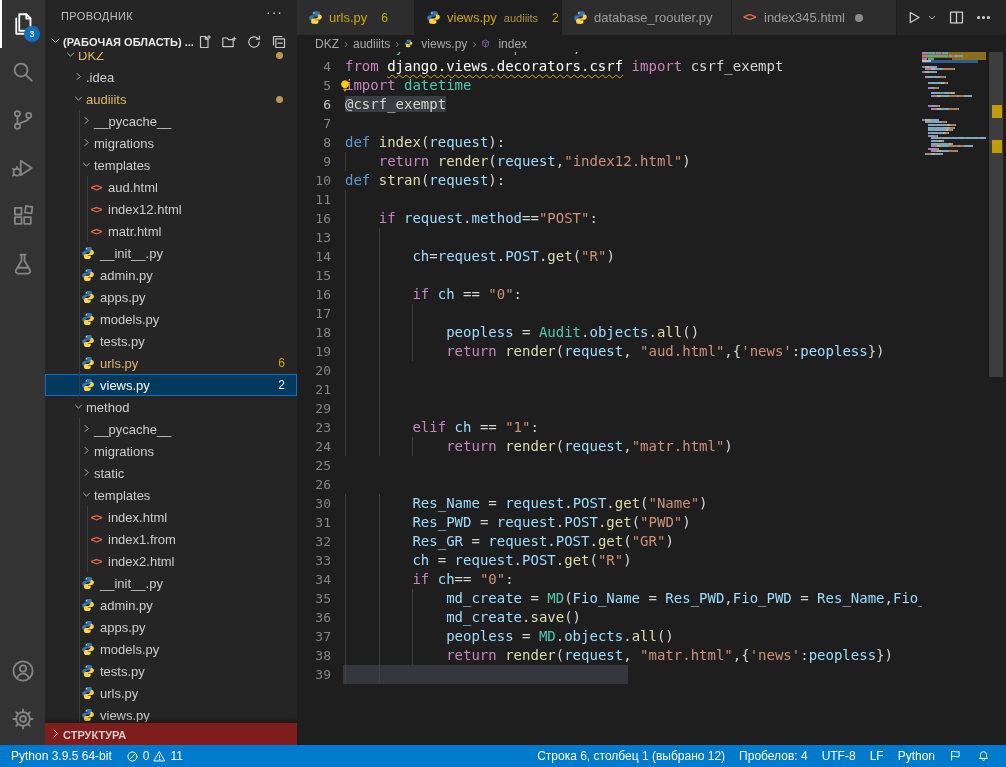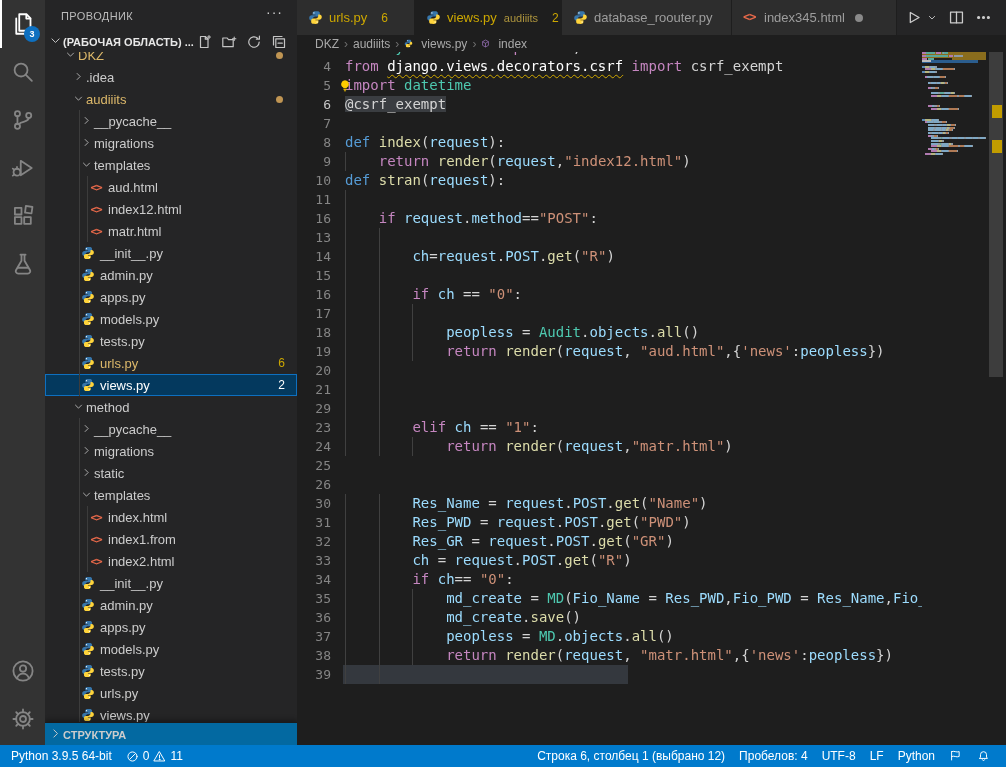--- a/index.html
+++ b/index.html
@@ -29,21 +29,21 @@
   .row.sel{background:#04395e;box-shadow:inset 0 0 0 1px #0e70c0;color:#ffffff}
   .row .chev{width:11px;margin-right:2px;color:#c5c5c5;flex:none}
   .row .chev svg{width:11px;height:11px}
   .row .ficon{width:14px;height:14px;margin-right:5px;flex:none;display:inline-flex;align-items:center;justify-content:center}
   .row .htmlglyph{color:#e8694a;font-weight:bold;font-size:11px;font-family:"DejaVu Sans Mono",monospace;letter-spacing:-1px}
   .row .gold{color:#dcb86a}
   .row .rbadge{margin-left:auto;margin-right:12px;font-size:12px;color:#cca700}
   .row.sel .rbadge{color:#ffffff}
   .row .rdot{margin-left:auto;margin-right:14px;width:7px;height:7px;border-radius:50%;background:#c09553}
   .tguide{position:absolute;width:1px;background:#3c3c3c;z-index:1}
-  #structure-bar{position:absolute;left:0;top:722px;width:100%;height:23px;background:#0369a1;z-index:3;display:flex;align-items:center;
+  #structure-bar{position:absolute;left:0;top:722px;width:100%;height:23px;background:#7f1d1d;z-index:3;display:flex;align-items:center;
                  border-top:1px solid #1b1b1c;box-shadow:0 -3px 4px rgba(0,0,0,.25)}
   #structure-bar .chev{margin-left:4px;width:14px;color:#cccccc}
   #structure-bar .lbl{font-size:11px;font-weight:bold;color:#cccccc}
   
   #editor{position:absolute;left:297px;top:0;width:709px;height:745px;background:#1e1e1e}
   #tabbar{position:absolute;left:0;top:0;width:100%;height:35px;background:#252526;display:flex}
   .tab{height:35px;display:flex;align-items:center;padding:0 11px;background:#2d2d2d;border-right:1px solid #1e1e1e;cursor:pointer;flex:none}
   .tab.active{background:#1e1e1e}
   .tab .ticon{width:15px;height:15px;margin-right:6px;display:inline-flex}
   .tab .tlabel{font-size:13px}

